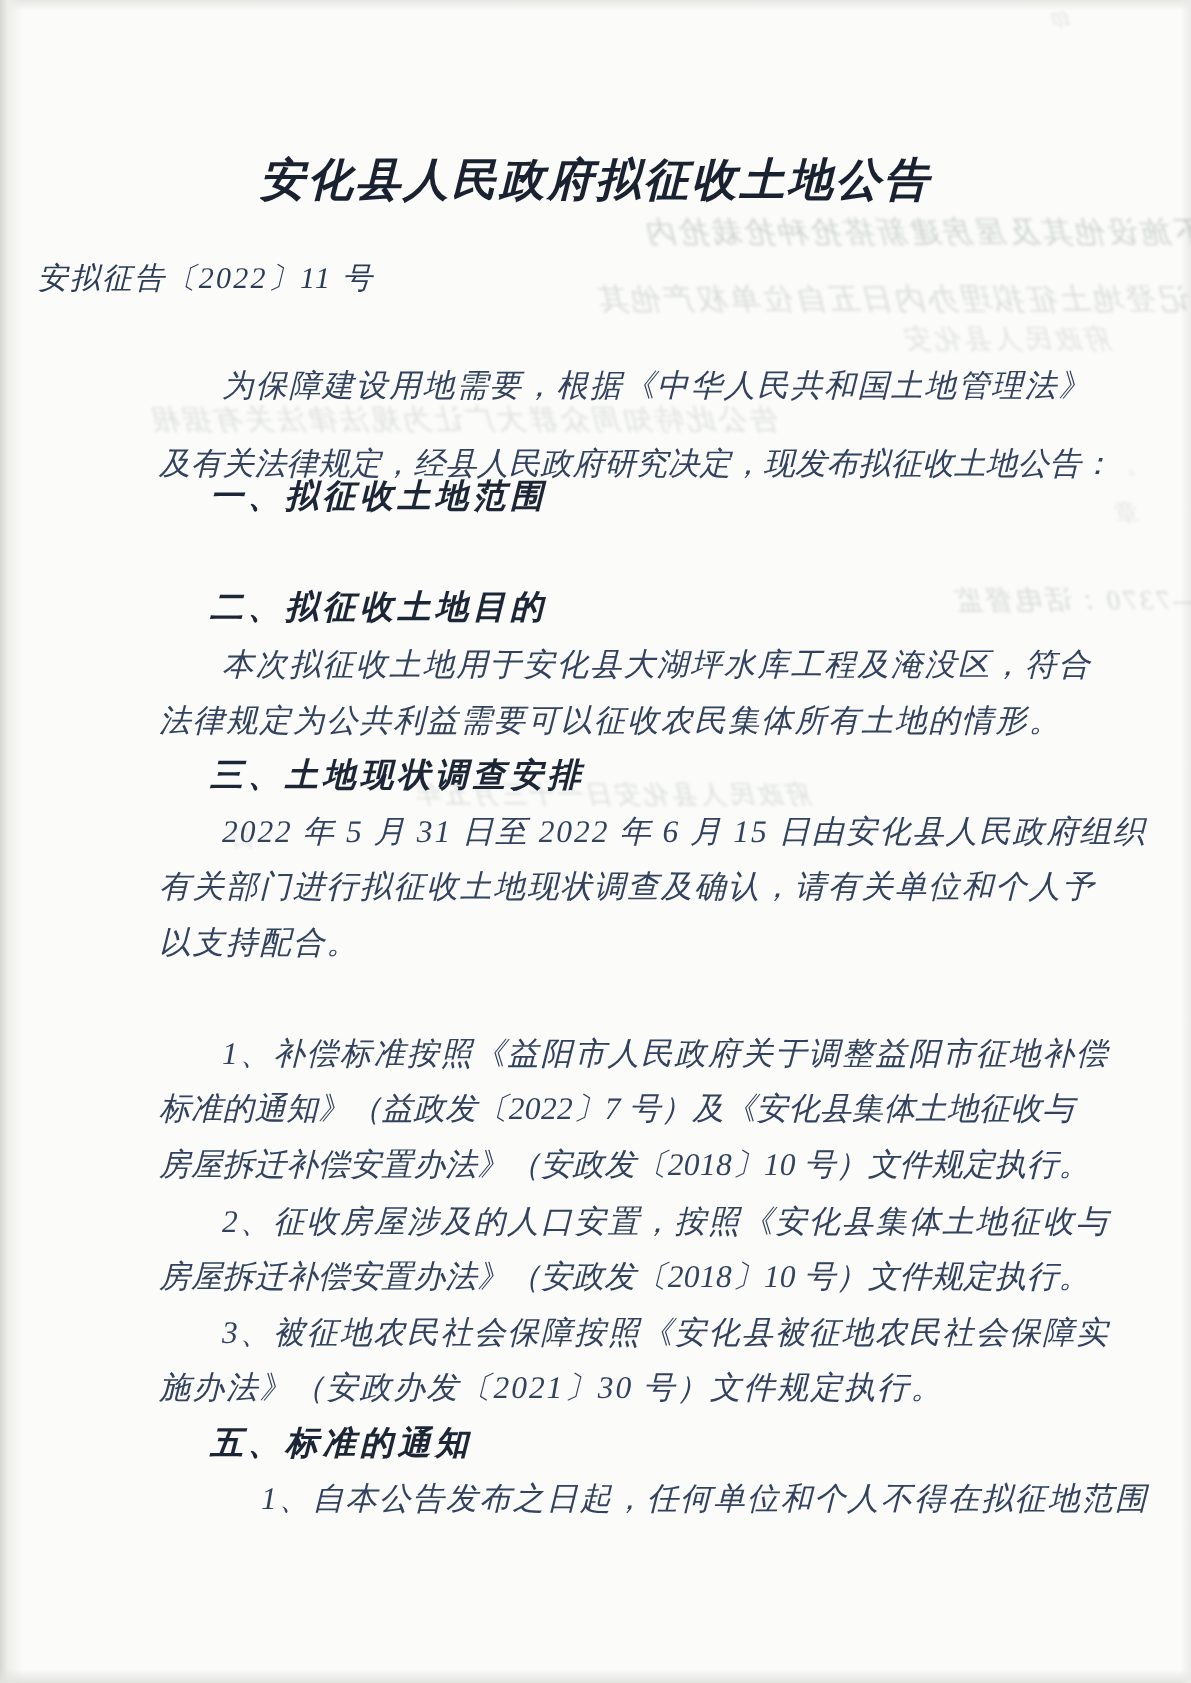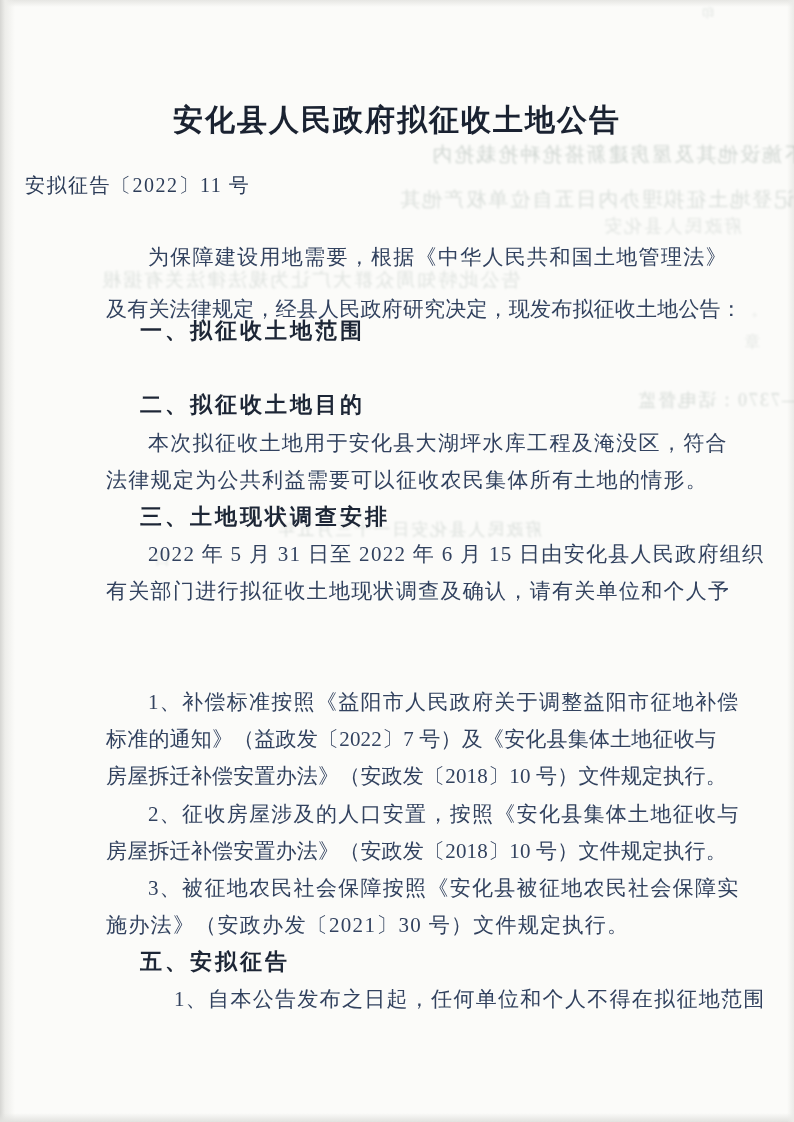--- a/index.html
+++ b/index.html
@@ -3,20 +3,21 @@
 <meta charset="utf-8">
 <style>
   html,body{margin:0;padding:0;}
   body{background:#e9e9e6;font-family:"Liberation Serif",serif;}
   .page{
     position:relative;
     width:794px;height:1122px;
     margin:0 auto;
     background:#fbfbf9;
     overflow:hidden;
+    font-style:italic;
   }
   
   .edge-left{position:absolute;left:0;top:0;bottom:0;width:15px;
     background:linear-gradient(to right,#d6d6d3 0,#ededea 5px,rgba(251,251,249,0) 15px);}
   .edge-top{position:absolute;left:0;top:0;right:0;height:7px;
     background:linear-gradient(to bottom,#e6e6e3 0,rgba(251,251,249,0) 100%);}
   .edge-bottom{position:absolute;left:0;bottom:0;right:0;height:9px;
     background:linear-gradient(to top,#e2e2df 0,rgba(251,251,249,0) 100%);}
   .edge-right{position:absolute;right:0;top:0;bottom:0;width:7px;
     background:linear-gradient(to left,#ebebe8 0,rgba(251,251,249,0) 100%);}
@@ -101,23 +102,24 @@
   <div class="doc-body" id="doc-body">
       <div class="line body indent" style="top: 243px;">为保障建设用地需要，根据《中华人民共和国土地管理法》</div>
       <div class="line body tight" style="top: 280px; margin-top: 15px;">及有关法律规定，经县人民政府研究决定，现发布拟征收土地公告：</div>
       <div class="line heading indent" style="top: 317px;">一、拟征收土地范围</div>
       <div class="line heading indent" style="top: 391px;">二、拟征收土地目的</div>
       <div class="line body indent" style="top: 429px;">本次拟征收土地用于安化县大湖坪水库工程及淹没区，符合</div>
       <div class="line body" style="top: 466px;">法律规定为公共利益需要可以征收农民集体所有土地的情形。</div>
       <div class="line heading indent" style="top: 503px;">三、土地现状调查安排</div>
       <div class="line body indent" style="top: 540px;">2022 年 5 月 31 日至 2022 年 6 月 15 日由安化县人民政府组织</div>
       <div class="line body" style="top: 577px;">有关部门进行拟征收土地现状调查及确认，请有关单位和个人予</div>
+      <div class="line body" style="top: 614px;">以支持配合。</div>
       <div class="line body indent" style="top: 688px;">1、补偿标准按照《益阳市人民政府关于调整益阳市征地补偿</div>
       <div class="line body tight" style="top: 725px;">标准的通知》（益政发〔2022〕7 号）及《安化县集体土地征收与</div>
       <div class="line body tight" style="top: 762px;">房屋拆迁补偿安置办法》（安政发〔2018〕10 号）文件规定执行。</div>
       <div class="line body indent" style="top: 800px;">2、征收房屋涉及的人口安置，按照《安化县集体土地征收与</div>
       <div class="line body tight" style="top: 837px;">房屋拆迁补偿安置办法》（安政发〔2018〕10 号）文件规定执行。</div>
       <div class="line body indent" style="top: 874px;">3、被征地农民社会保障按照《安化县被征地农民社会保障实</div>
       <div class="line body" style="top: 911px;">施办法》（安政办发〔2021〕30 号）文件规定执行。</div>
-      <div class="line heading indent" style="top: 948px;">五、安拟征告</div>
+      <div class="line heading indent" style="top: 948px;">五、标准的通知</div>
       <div class="line body indent" style="top: 985px; margin-left: 26px;">1、自本公告发布之日起，任何单位和个人不得在拟征地范围</div>
     </div>
 </div>
 
 </body></html>

